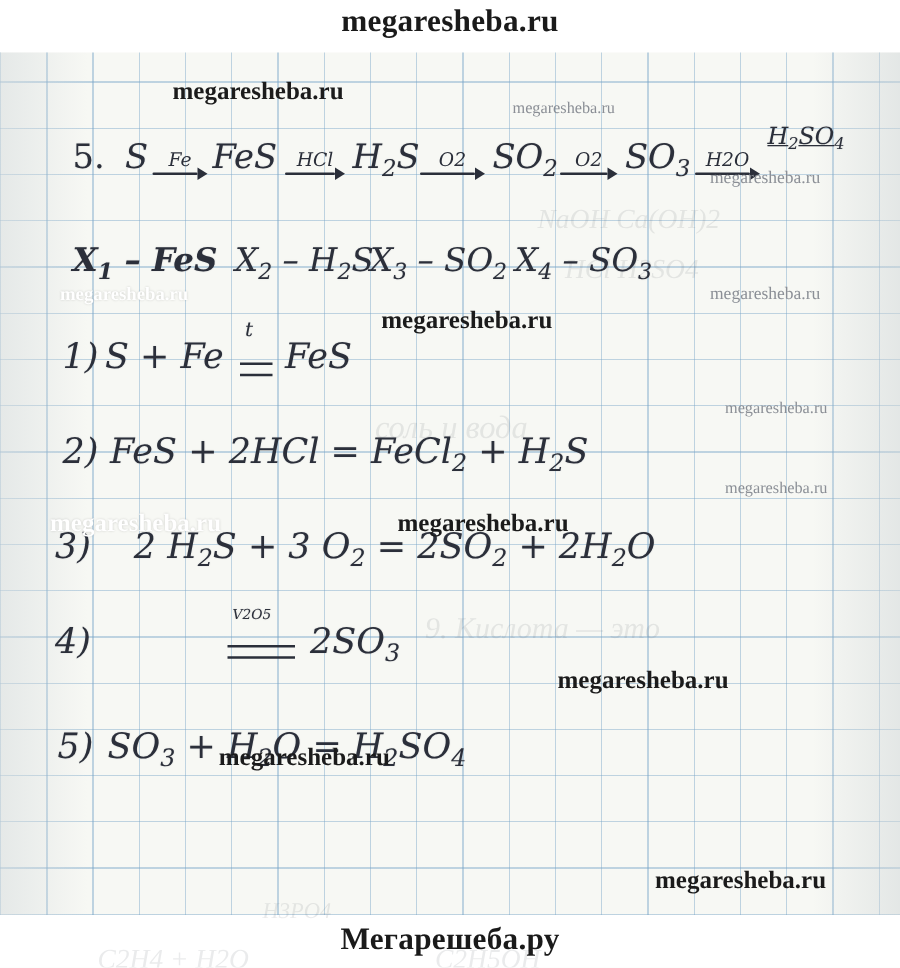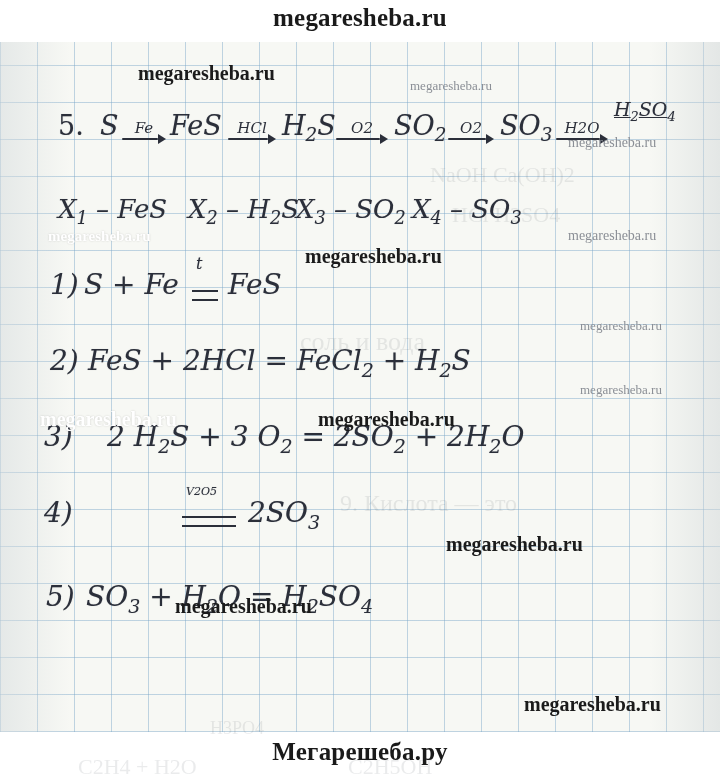--- a/index.html
+++ b/index.html
@@ -49,20 +49,21 @@
       
       repeating-linear-gradient(0deg, rgba(120,165,200,0.45) 0px, rgba(120,165,200,0.45) 1px, rgba(0,0,0,0) 1px, rgba(0,0,0,0) 37px),
       repeating-linear-gradient(90deg, rgba(120,165,200,0.45) 0px, rgba(120,165,200,0.45) 1px, rgba(0,0,0,0) 1px, rgba(0,0,0,0) 37px),
       #f7f8f4;
   }
   
   .bleed {
     position: absolute;
     color: rgba(90,100,110,0.13);
     font-family: "Liberation Serif", serif;
+    font-style: italic;
     white-space: nowrap;
     pointer-events: none;
   }
 
   
   .hw {
     position: absolute;
     color: #2b2f3a;
     font-family: "DejaVu Serif", serif;
     font-style: italic;
@@ -174,21 +175,21 @@
   <div class="hw" style="left:500px; top:68px; font-size:27px;">SO<span class="sub">3</span></div>
 
   <div class="arrow" style="left:556px; top:96px; width:52px;">
     <span class="lbl">H<span class="sub">2</span>O</span>
     <span class="shaft" style="width:44px;"></span>
     <span class="head" style="left:44px;"></span>
   </div>
 
   <div class="hw" style="left:614px; top:56px; font-size:19px;text-decoration:underline;">H<span class="sub">2</span>SO<span class="sub">4</span></div>
 
-  <div class="hw" style="left:58px; top:152px; font-size:26px;">X<span class="sub">1</span> – FeS</div>
+  <div class="hw" style="left:58px; top:152px; font-size:26px;font-weight:bold;">X<span class="sub">1</span> – FeS</div>
   <div class="hw" style="left:188px; top:152px; font-size:26px;">X<span class="sub">2</span> – H<span class="sub">2</span>S</div>
   <div class="hw" style="left:296px; top:152px; font-size:26px;">X<span class="sub">3</span> – SO<span class="sub">2</span></div>
   <div class="hw" style="left:412px; top:152px; font-size:26px;">X<span class="sub">4</span> – SO<span class="sub">3</span></div>
 
   <div class="hw" style="left:50px; top:226px; font-size:28px;">1)</div>
   <div class="hw" style="left:84px; top:226px; font-size:28px;">S + Fe</div>
   <div class="hw" style="left:196px; top:212px; font-size:16px;">t</div>
   <div class="dbl" style="left:192px; top:248px; width:26px;"></div>
   <div class="hw" style="left:228px; top:226px; font-size:28px;">FeS</div>
 

